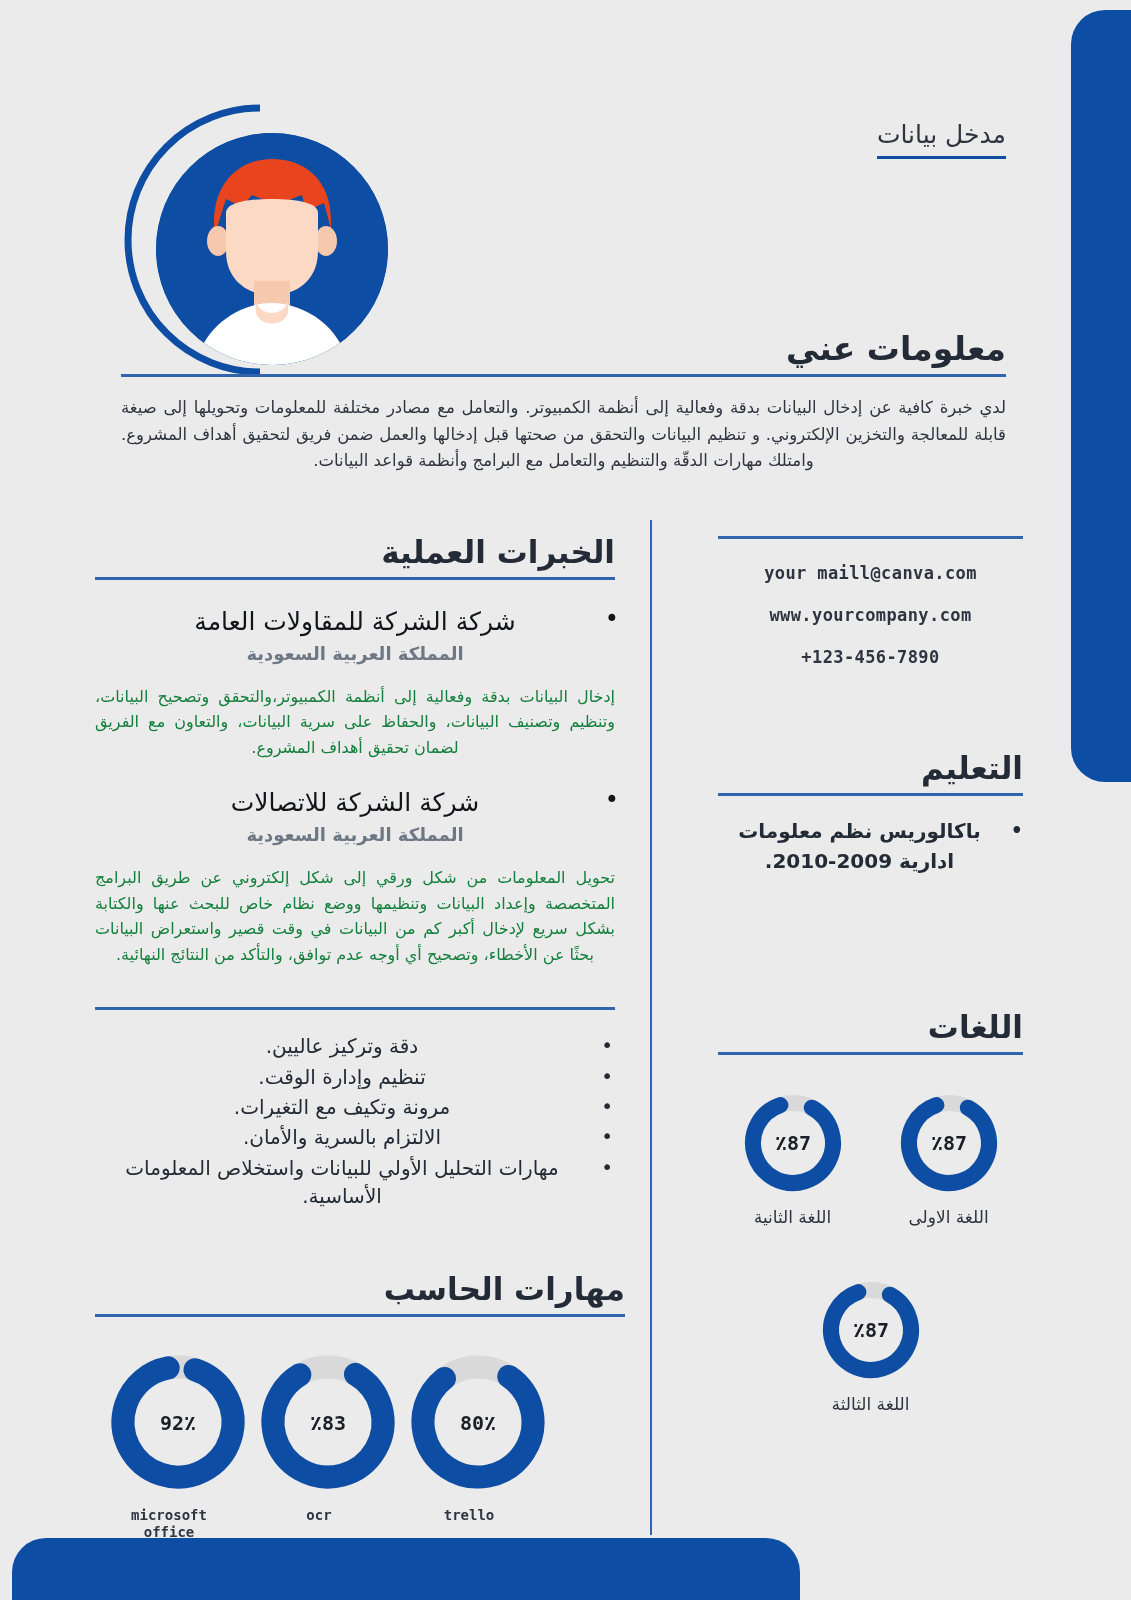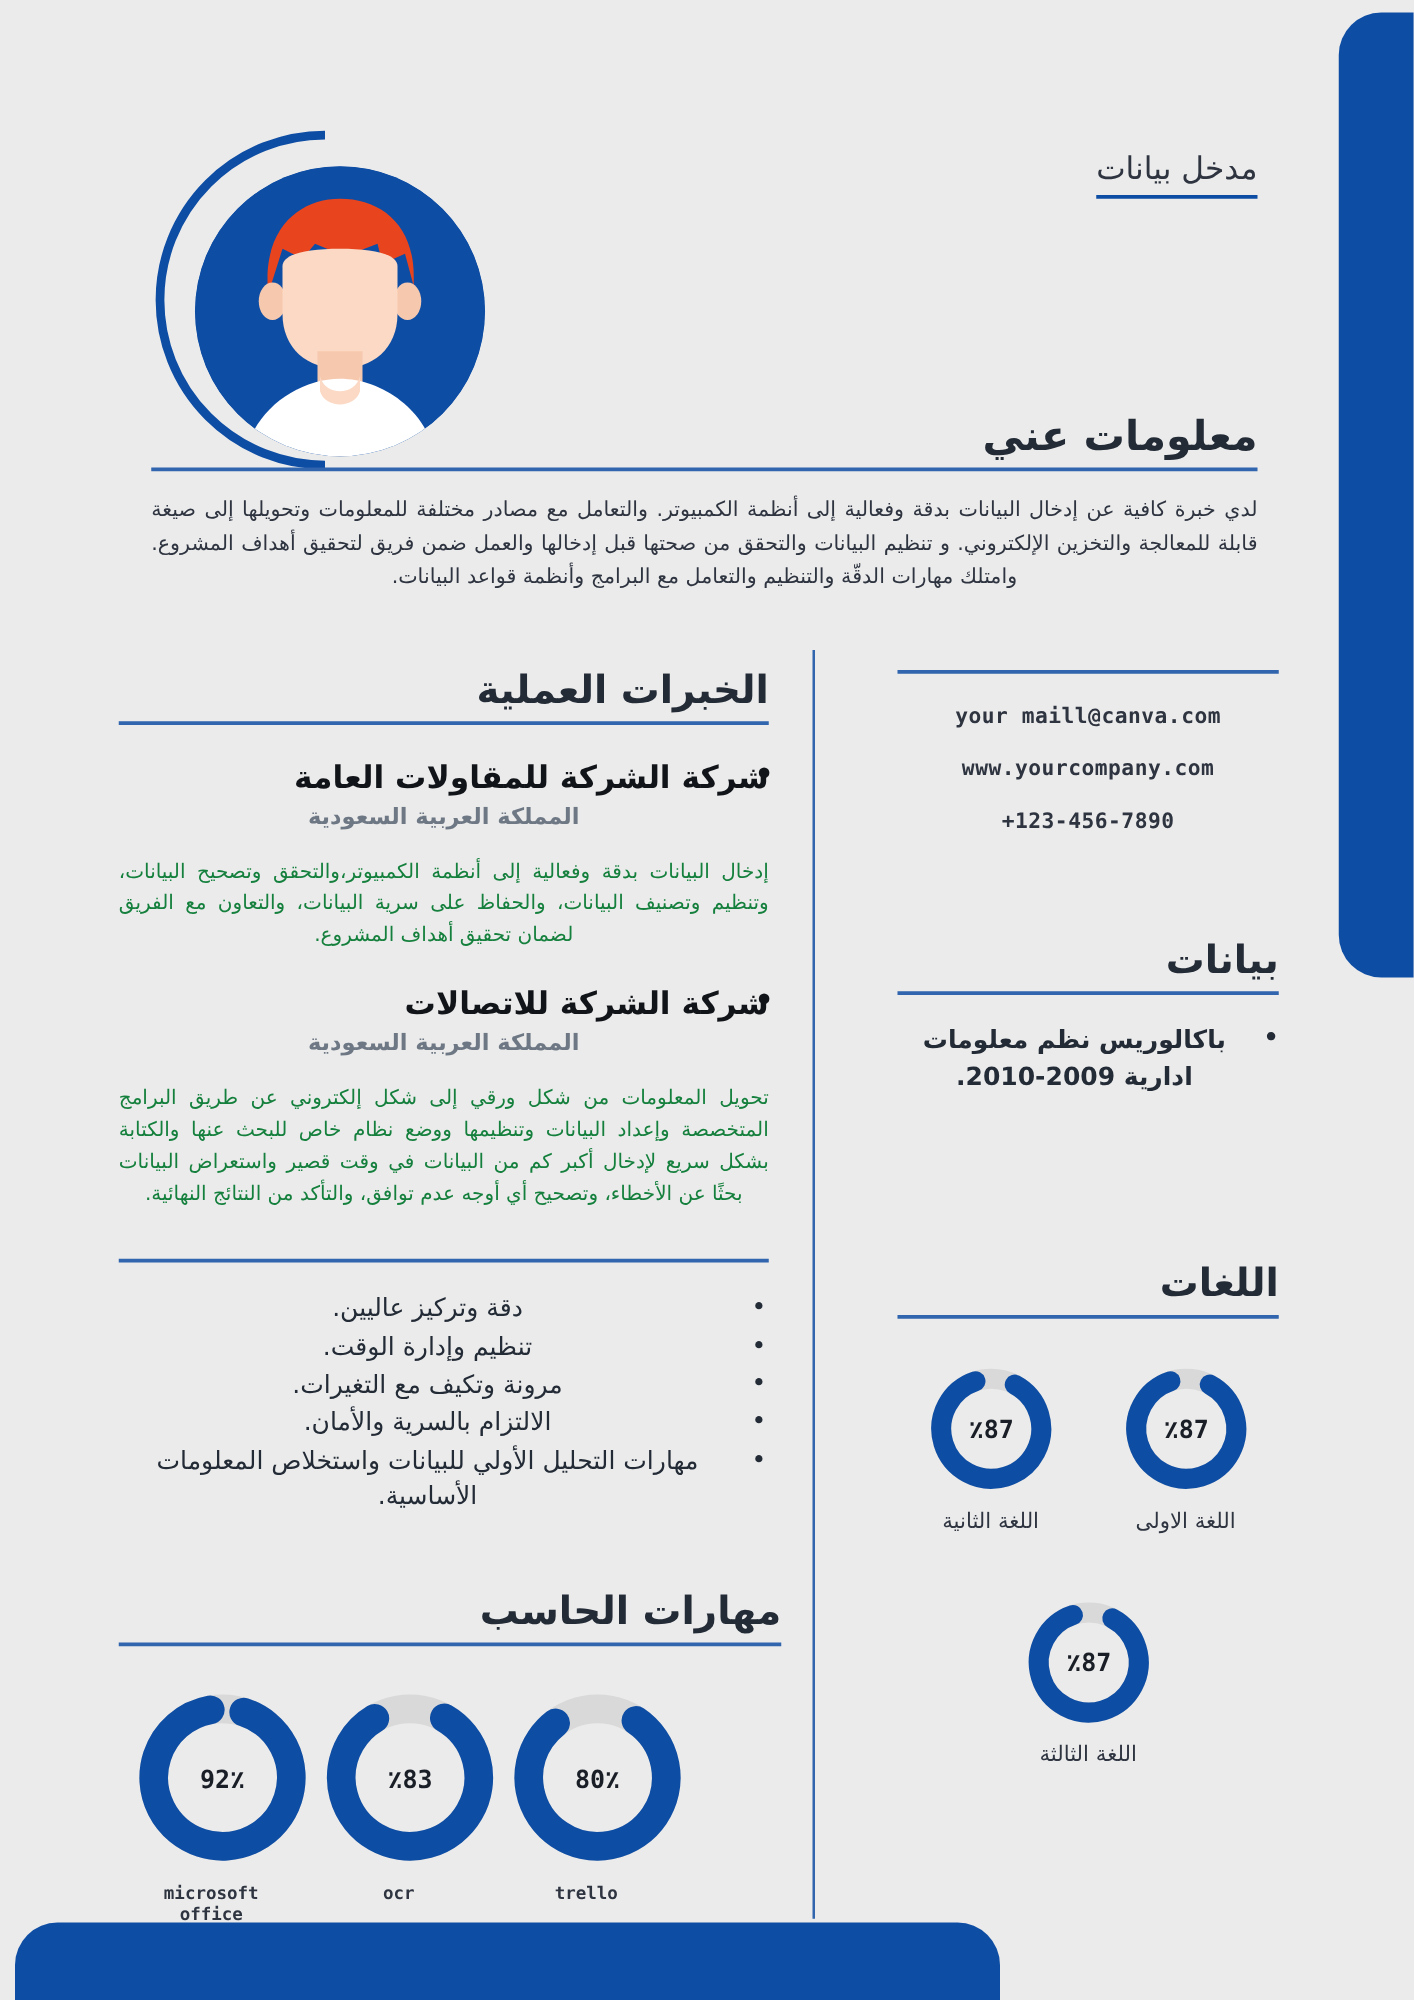--- a/index.html
+++ b/index.html
@@ -99,22 +99,22 @@
     font-size:20px;font-weight:bold;color:#232b36;line-height:1.5;
     position:relative;text-align:center;
   }
   .edu-list li::before{
     content:"\2022";position:absolute;right:-22px;top:0;font-size:19px;color:#232b36;
   }
 
   
   .exp-item{margin-top:26px;}
   .exp-title{
-    font-size:25px;font-weight:bold;color:#111418;margin:0;line-height:1.25;
-    position:relative;padding-right:0;
+    font-size:25px;font-weight:normal;color:#111418;margin:0;line-height:1.25;
+    position:relative;padding-right:0;text-align:center;
   }
   .exp-title::after{
     content:"\2022";position:absolute;right:-4px;top:-2px;font-size:24px;color:#111418;
   }
   .exp-sub{
     font-size:18px;font-weight:bold;color:#6e7885;margin:6px 0 0 0;text-align:center;
   }
   .exp-desc{
     font-size:16px;line-height:1.6;color:#15803d;margin:20px 0 0 0;
     text-align:justify;text-align-last:center;
@@ -208,21 +208,21 @@
       <ul class="contact-list">
         <li>your maill@canva.com</li>
         <li>www.yourcompany.com</li>
         <li>+123-456-7890</li>
       </ul>
     </div>
 
     <div class="gap-lg"></div>
 
     <div class="blk">
-      <h2 class="sec-head">بيانات</h2>
+      <h2 class="sec-head">التعليم</h2>
       <div class="sec-rule"></div>
       <ul class="edu-list">
         <li>باكالوريس نظم معلومات ادارية   2009-2010.</li>
       </ul>
     </div>
   </div>
 
   <div class="lang-sec">
     <h2 class="sec-head">اللغات</h2>
     <div class="sec-rule"></div>

